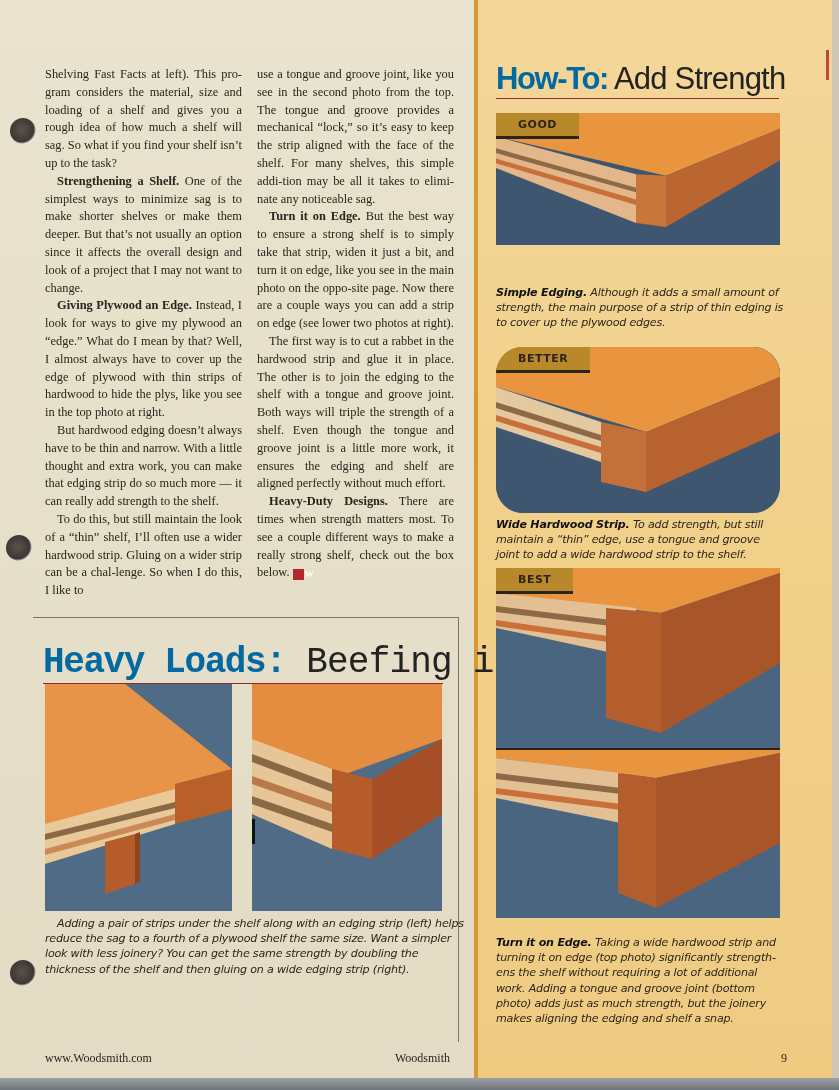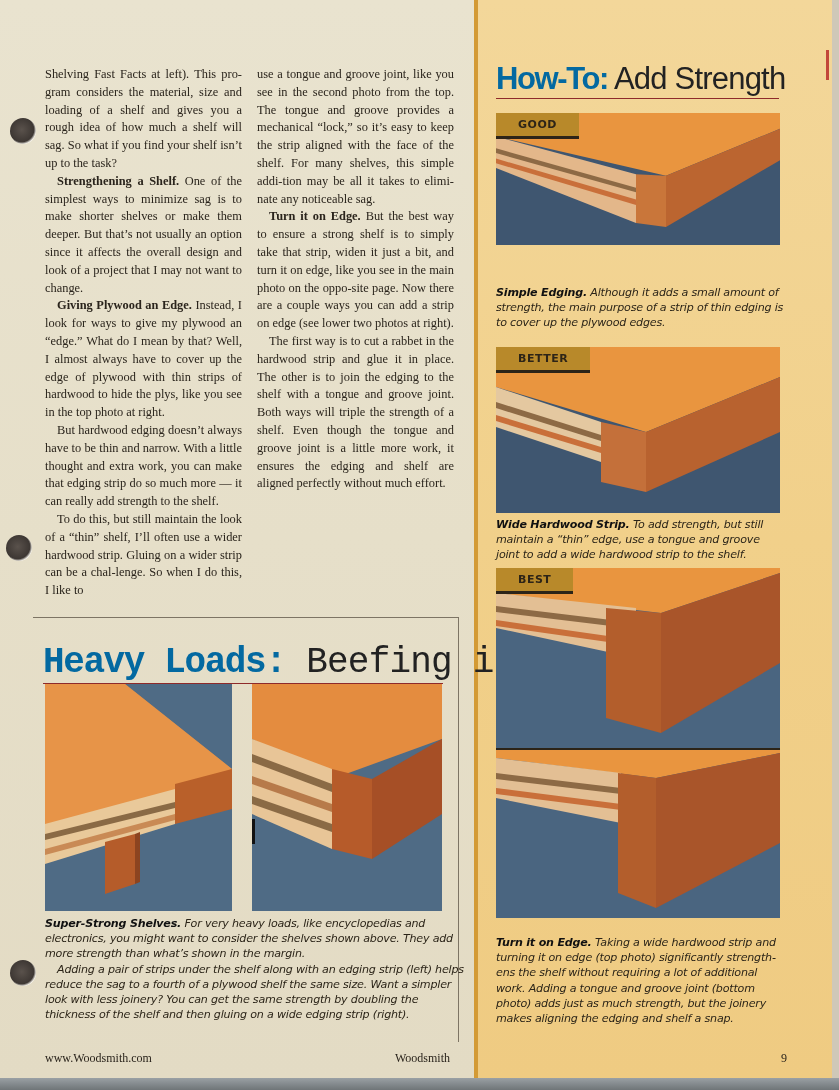--- a/index.html
+++ b/index.html
@@ -127,20 +127,21 @@
   <p><span class="runin">Strengthening a Shelf.</span><span> One of the simplest ways to minimize sag is to make shorter shelves or make them deeper. But that’s not usually an option since it affects the overall design and look of a project that I may not want to change.</span></p>
   <p><span class="runin">Giving Plywood an Edge.</span><span> Instead, I look for ways to give my plywood an “edge.” What do I mean by that? Well, I almost always have to cover up the edge of plywood with thin strips of hardwood to hide the plys, like you see in the top photo at right.</span></p>
   <p><span>But hardwood edging doesn’t always have to be thin and narrow. With a little thought and extra work, you can make that edging strip do so much more — it can really add strength to the shelf.</span></p>
   <p><span>To do this, but still maintain the look of a “thin” shelf, I’ll often use a wider hardwood strip. Gluing on a wider strip can be a chal-lenge. So when I do this, I like to</span></p>
 </div>
 
 <div class="col col-2">
   <p class="noindent"><span>use a tongue and groove joint, like you see in the second photo from the top. The tongue and groove provides a mechanical “lock,” so it’s easy to keep the strip aligned with the face of the shelf. For many shelves, this simple addi-tion may be all it takes to elimi-nate any noticeable sag.</span></p>
   <p><span class="runin">Turn it on Edge.</span><span> But the best way to ensure a strong shelf is to simply take that strip, widen it just a bit, and turn it on edge, like you see in the main photo on the oppo-site page. Now there are a couple ways you can add a strip on edge (see lower two photos at right).</span></p>
   <p><span>The first way is to cut a rabbet in the hardwood strip and glue it in place. The other is to join the edging to the shelf with a tongue and groove joint. Both ways will triple the strength of a shelf. Even though the tongue and groove joint is a little more work, it ensures the edging and shelf are aligned perfectly without much effort.</span></p>
+  <p><span class="runin">Heavy-Duty Designs.</span><span> There are times when strength matters most. To see a couple different ways to make a really strong shelf, check out the box below.</span><span class="end-mark">W</span></p>
 </div>
 
 <div class="box">
   <div class="box-title">
     <span class="kicker">Heavy Loads:</span><span class="title-rest"> Beefing it Up</span>
   </div>
 
   <div class="photo" style="left:12px; top:66px; width:187px; height:227px;">
     <svg viewBox="0 0 187 227" preserveAspectRatio="none">
       <rect width="187" height="227" fill="#4f6b85"></rect>
@@ -162,21 +163,20 @@
       <polygon points="0,70 80,100 80,108 0,78" fill="#8a6a45"></polygon>
       <polygon points="0,92 80,120 80,128 0,100" fill="#b77a4a"></polygon>
       <polygon points="0,112 80,140 80,148 0,120" fill="#8a6a45"></polygon>
       <polygon points="80,85 120,95 120,175 80,165" fill="#b65b2a"></polygon>
       <polygon points="120,95 190,55 190,130 120,175" fill="#a64f26"></polygon>
       <rect x="0" y="135" width="3" height="25" fill="#111"></rect>
     </svg>
   </div>
 
   <div class="caption">
-    <p><span class="cap-runin">Super-Strong Shelves.</span><span> For very heavy loads, like encyclopedias and electronics, you might want to consider the shelves shown above. They add more strength than what’s shown in the margin.</span></p>
     <p class="indent">Adding a pair of strips under the shelf along with an edging strip (left) helps reduce the sag to a fourth of a plywood shelf the same size. Want a simpler look with less joinery? You can get the same strength by doubling the thickness of the shelf and then gluing on a wide edging strip (right).</p>
   </div>
 </div>
 
 <div class="howto-title">
   <span class="kicker">How-To:</span><span class="title-rest"> Add Strength</span>
 </div>
 
 <div class="photo" style="left:496px; top:113px; width:284px; height:132px;">
   <svg viewBox="0 0 284 168" preserveAspectRatio="none">
@@ -187,21 +187,21 @@
     <polygon points="0,58 140,110 140,117 0,64" fill="#c96f3a"></polygon>
     <polygon points="140,78 170,80 170,145 140,140" fill="#c9763a"></polygon>
     <polygon points="170,80 284,20 284,60 170,145" fill="#bb6530"></polygon>
   </svg>
   <div class="tag">GOOD</div>
 </div>
 <div class="caption" style="left:496px; top:285px; width:290px;">
   <span class="cap-runin">Simple Edging.</span><span> Although it adds a small amount of strength, the main purpose of a strip of thin edging is to cover up the plywood edges.</span>
 </div>
 
-<div class="photo" style="left:496px; top:347px; width:284px; height:166px;">
+<div class="photo" style="left:496px; top:347px; width:284px; height:166px;border-radius:27px;">
   <svg viewBox="0 0 284 166" preserveAspectRatio="none">
     <rect width="284" height="166" fill="#3f5670"></rect>
     <polygon points="0,0 284,0 284,30 150,85 0,40" fill="#e9953f"></polygon>
     <polygon points="0,40 105,75 105,115 0,80" fill="#e4c8a0"></polygon>
     <polygon points="0,55 105,88 105,94 0,61" fill="#8d6a45"></polygon>
     <polygon points="0,68 105,100 105,106 0,74" fill="#c96f3a"></polygon>
     <polygon points="105,75 150,85 150,145 105,135" fill="#c4703a"></polygon>
     <polygon points="150,85 284,30 284,85 150,145" fill="#b8622f"></polygon>
   </svg>
   <div class="tag">BETTER</div>

